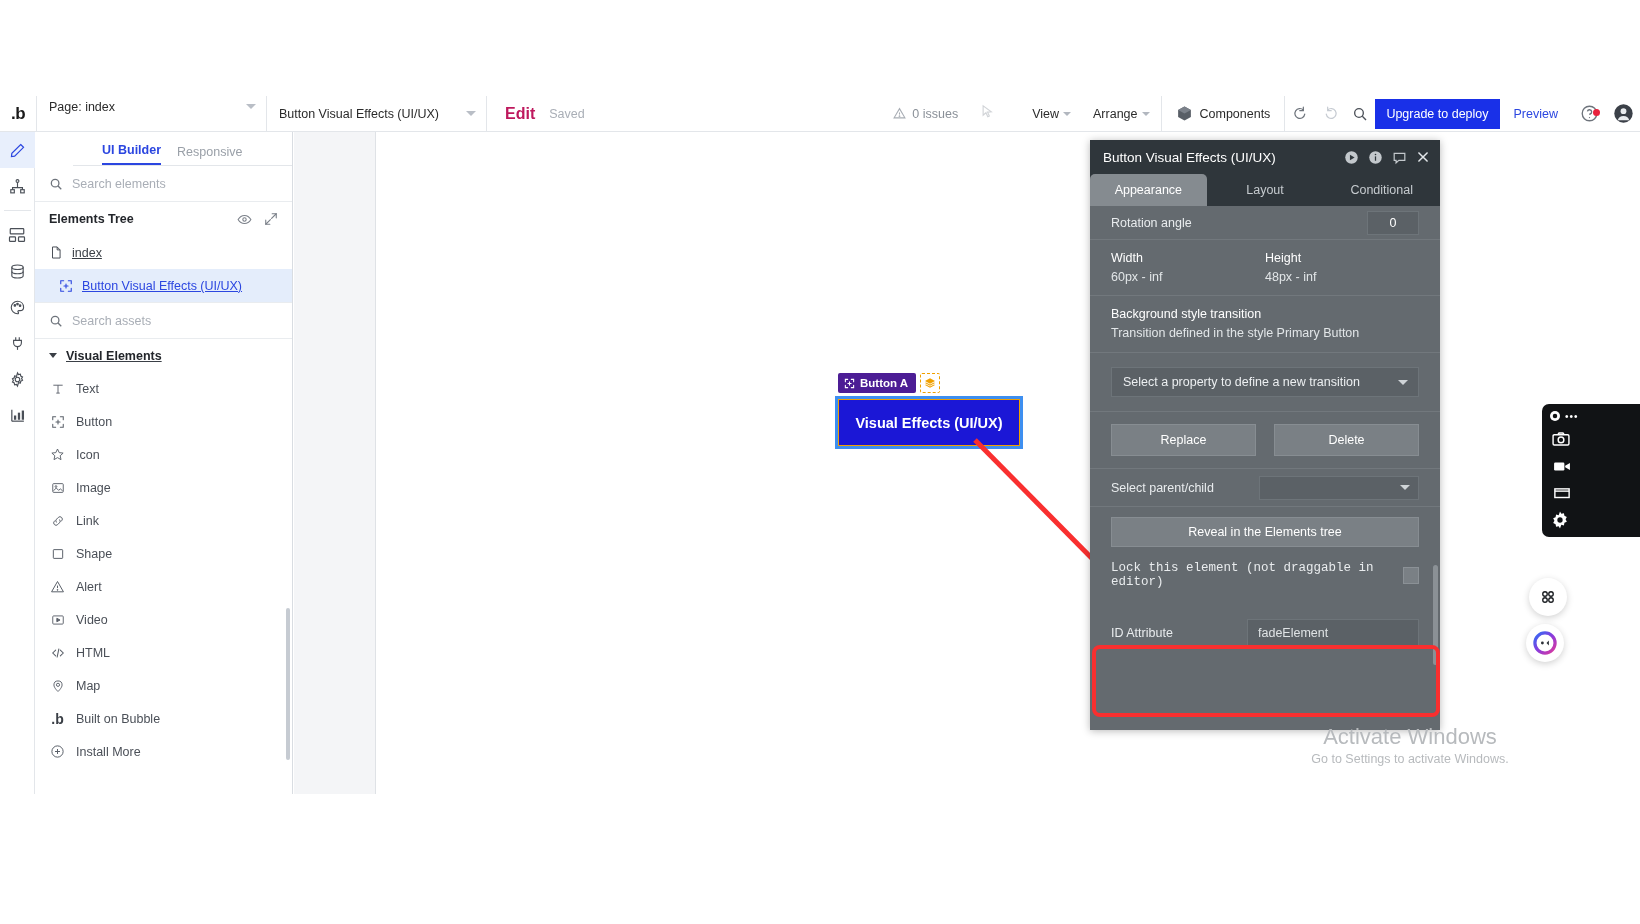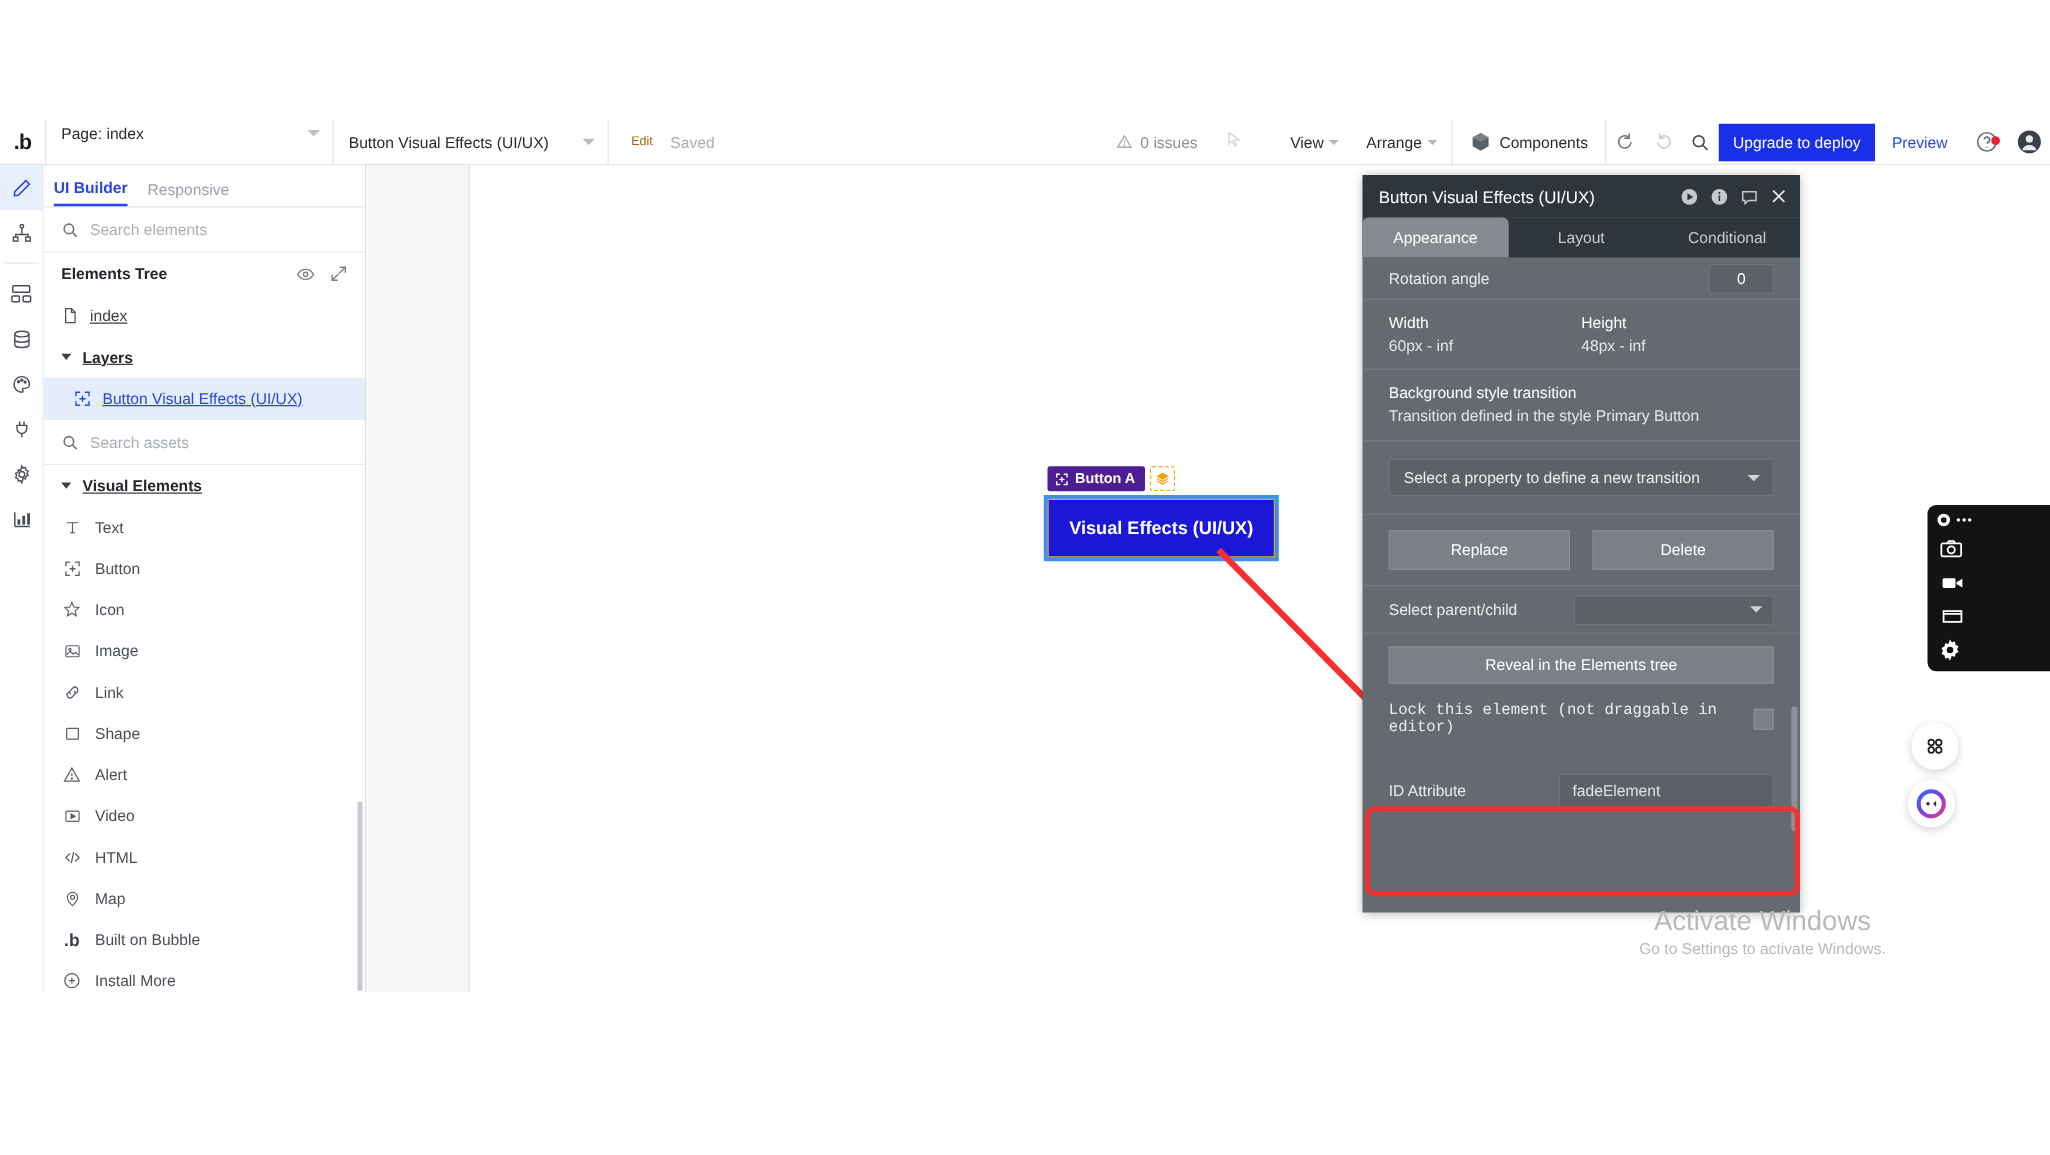--- a/index.html
+++ b/index.html
@@ -43,21 +43,21 @@
   .caret-down {
     width: 0; height: 0; border-left: 5px solid transparent;
     border-right: 5px solid transparent; border-top: 5px solid #b9bec6;
   }
   .caret-sm {
     width: 0; height: 0; border-left: 4px solid transparent;
     border-right: 4px solid transparent; border-top: 4px solid #b2b7bf;
     margin-left: 4px;
   }
   .edit-label {
-    font-size: 10px; font-weight: 400; color: #a16207; padding: 0 14px 0 18px;
+    font-size: 16px; font-weight: 700; color: #be185d; padding: 0 14px 0 18px;
   }
   .saved-label { font-size: 12.5px; color: #a9aeb6; }
   .tb-spacer { flex: 1; }
   .issues {
     display: flex; align-items: center; gap: 6px; font-size: 12.5px;
     color: #8a9098; padding-right: 22px; cursor: pointer;
   }
   .cursor-icon { padding-right: 26px; cursor: pointer; opacity: .45; }
   .tb-item {
     display: flex; align-items: center; font-size: 12.5px; color: #2b2b2b;
@@ -96,21 +96,21 @@
   .rail-item.active { background: #e8effc; color: #2b46e0; }
   .rail-divider { width: 27px; height: 1px; background: #e3e6ea; margin: 6px 0; }
 
   
   .leftpanel {
     position: absolute; left: 35px; top: 132px; width: 258px; height: 662px;
     background: #fff; border-right: 1px solid #d9dde2;
   }
   .tabs-row {
     height: 34px; display: flex; align-items: flex-end; gap: 16px;
-    padding: 0 8px; border-bottom: 1px solid #e3e6ea;
+    padding: 0 29px; border-bottom: 1px solid #e3e6ea; margin-left: 38px;
   }
   .ltab {
     font-size: 12.5px; padding-bottom: 6px; cursor: pointer; color: #9aa0a8;
   }
   .ltab.active {
     color: #2b46e0; font-weight: 700; border-bottom: 2px solid #2b46e0;
   }
   .search-row {
     height: 36px; display: flex; align-items: center; gap: 9px;
     padding: 0 14px; border-bottom: 1px solid #e9ecef;
@@ -509,24 +509,20 @@
     </div>
 
     <div>
       <div class="tree-item">
         <svg width="14" height="15" viewBox="0 0 24 24" fill="none" stroke="#4a4f57" stroke-width="1.7">
           <path d="M6 2.5 h8 l5 5 v14 h-13 Z"></path>
             <path d="M14 2.5 v5 h5"></path>
         </svg>
         <span>index</span>
       </div>
-      <div class="tree-item">
-        <span class="tri"></span>
-        <strong>Layers</strong>
-      </div>
       <div class="tree-item indent1 selected">
         <svg width="14" height="14" viewBox="0 0 24 24" fill="none" stroke="#2b46e0" stroke-width="1.9" stroke-linecap="round">
           <path d="M3 8 V3 h5 M16 3 h5 v5 M21 16 v5 h-5 M8 21 H3 v-5"></path>
           <path d="M12 8.5 v7 M8.5 12 h7"></path>
         </svg>
         <span>Button Visual Effects (UI/UX)</span>
       </div>
     </div>
 
     <div class="divider-h"></div>

